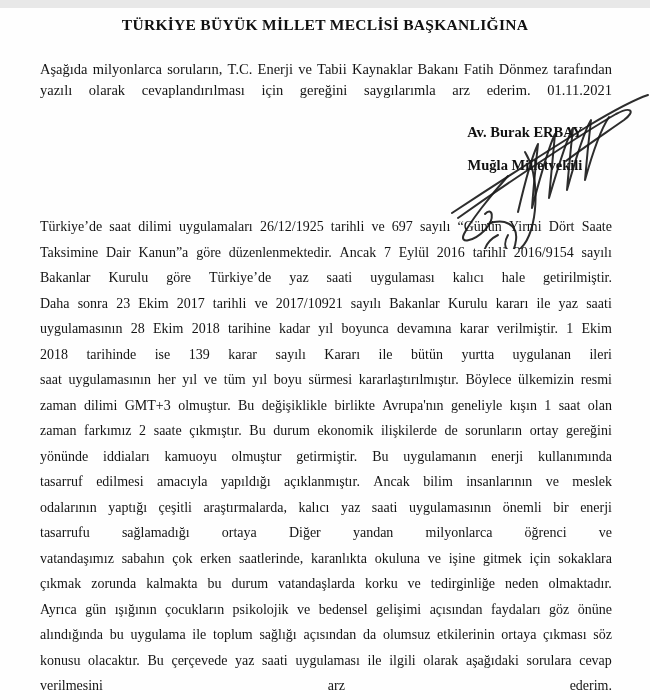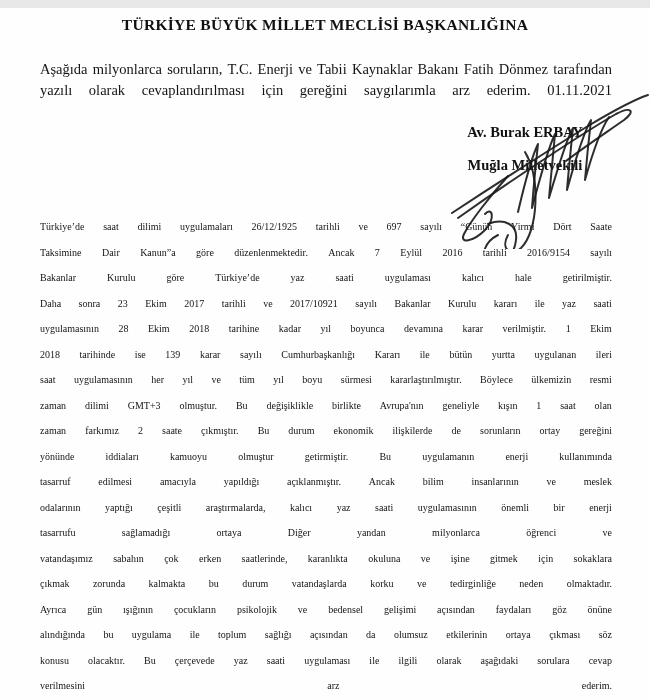--- a/index.html
+++ b/index.html
@@ -17,21 +17,21 @@
     position:absolute;top:8px;left:0;right:0;
     margin:0;
     text-align:center;
     font-size:15.5px;font-weight:bold;
     letter-spacing:0.3px;
     color:#111;
   }
   .para{position:absolute;left:40px;width:572px;}
   .intro{top:51px;font-size:14.5px;}
   .intro .line{height:21px;line-height:21px;}
-  .body-text{top:206px;font-size:10px;}
+  .body-text{top:206px;font-size:14px;}
   .body-text .line{height:25.5px;line-height:25.5px;}
   .line{
     display:flex;justify-content:space-between;
     overflow:visible;
   }
   .line span{white-space:nowrap;}
   .line.last{justify-content:space-between;gap:0.27em;}
   .sig-block{
     position:absolute;top:115px;left:450px;width:150px;
     text-align:center;font-weight:bold;font-size:14.5px;color:#111;
@@ -176,21 +176,20 @@
         <span>1</span>
         <span>Ekim</span>
       </div>
       <div class="line">
         <span>2018</span>
         <span>tarihinde</span>
         <span>ise</span>
         <span>139</span>
         <span>karar</span>
         <span>sayılı</span>
-        <span>Cumhurbaşkanlığı</span>
         <span>Kararı</span>
         <span>ile</span>
         <span>bütün</span>
         <span>yurtta</span>
         <span>uygulanan</span>
         <span>ileri</span>
       </div>
       <div class="line">
         <span>saat</span>
         <span>uygulamasının</span>

